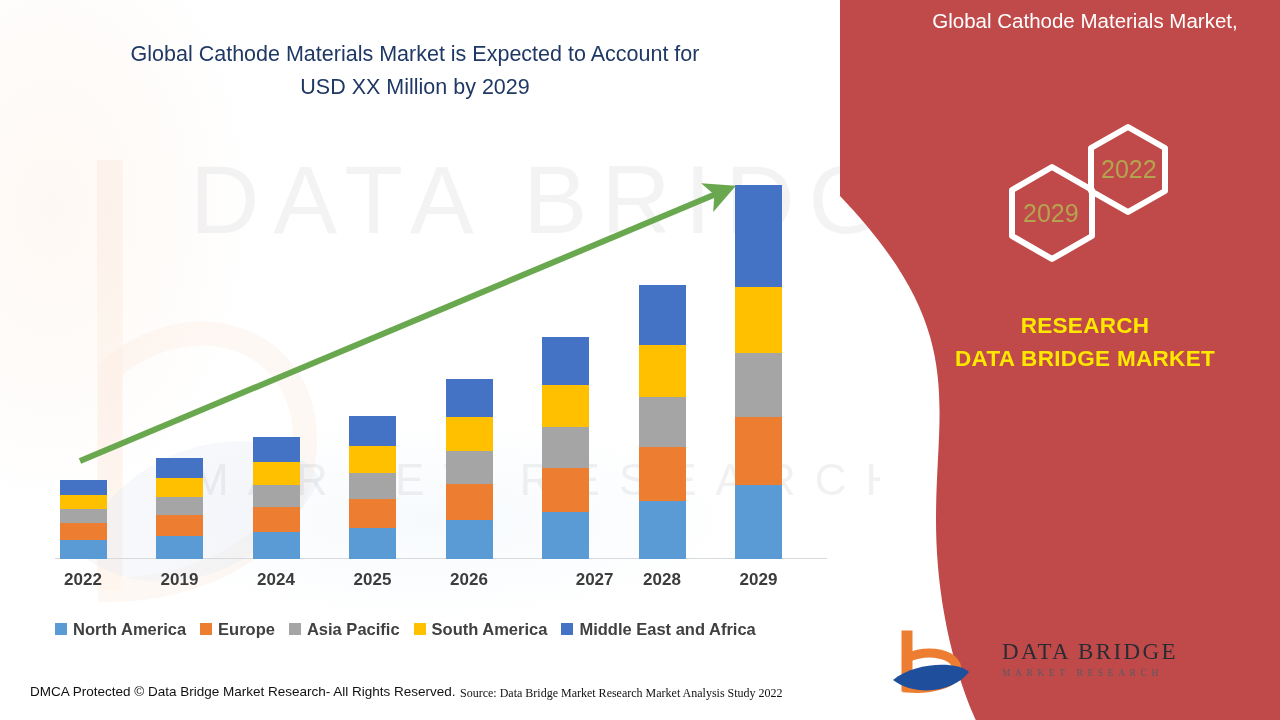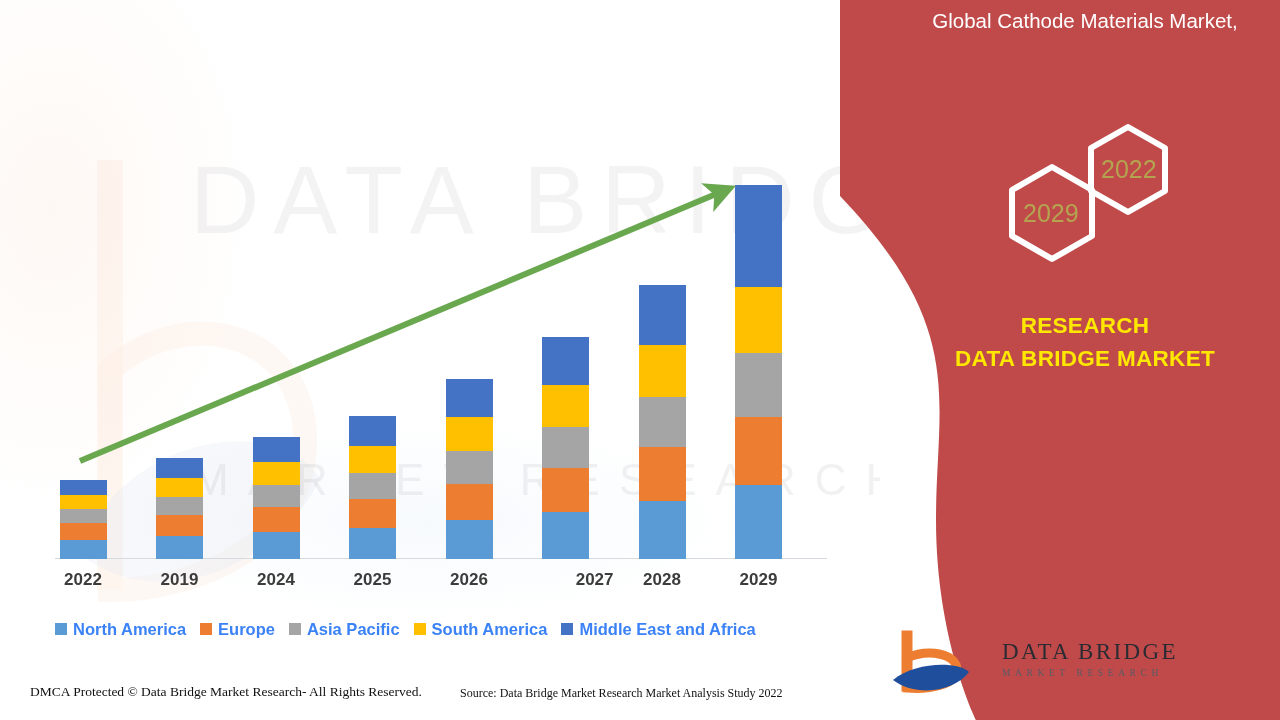--- a/index.html
+++ b/index.html
@@ -74,25 +74,25 @@
     position:absolute;top:0;width:96px;text-align:center;
     font-size:17px;font-weight:bold;color:#3c3c3c;
   }
 
   .legend{
     position:absolute;left:55px;top:616px;width:790px;height:26px;
     display:flex;align-items:center;gap:14px;
   }
   .legend-item{display:flex;align-items:center;gap:6px;}
   .legend-swatch{width:12px;height:12px;display:block;}
-  .legend-label{font-size:16.5px;font-weight:bold;color:#3b82f6;white-space:nowrap;}
+  .legend-label{font-size:16.5px;font-weight:bold;color:#404040;white-space:nowrap;}
 
   .footer-left{
     position:absolute;left:30px;top:684px;
-    font-family:Liberation Serif, serif;font-size:13.5px;color:#111;
+    font-family:Liberation Sans, sans-serif;font-size:13.5px;color:#111;
   }
   .footer-source{
     position:absolute;left:460px;top:686px;
     font-family:"Liberation Serif", serif;font-size:12px;color:#111;
   }
 
   
   .red-panel{
     position:absolute;right:0;top:0;width:440px;height:720px;
     pointer-events:none;
@@ -142,20 +142,24 @@
   <div class="watermark">
     <svg class="wm-logo" viewBox="0 0 300 560">
       <path d="M70,40 L70,470" stroke="#ED7D31" stroke-width="26" fill="none" opacity="0.55"></path>
       <path d="M70,250 C150,180 265,215 265,320 C265,430 150,470 70,470 Z" fill="none" stroke="#ED7D31" stroke-width="24" opacity="0.5"></path>
       <path d="M35,430 C100,300 250,300 280,360 C230,455 110,495 35,430 Z" fill="#1F4E9C" opacity="0.35"></path>
     </svg>
     <div class="wm-text">DATA BRIDGE</div>
     <div class="wm-text2">MARKET RESEARCH</div>
   </div>
 
+  <div class="chart-title">
+    <div>Global Cathode Materials Market is Expected to Account for</div>
+    <div>USD XX Million by 2029</div>
+  </div>
 
   <div class="axis-line"></div>
   <div class="bars" id="bars">
       <div class="bar" style="left: 4.5px;">
         <div class="seg" title="North America 2022" style="height: 19px; background: rgb(91, 155, 213);"></div>
         <div class="seg" title="Europe 2022" style="height: 17px; background: rgb(237, 125, 49);"></div>
         <div class="seg" title="Asia Pacific 2022" style="height: 14px; background: rgb(165, 165, 165);"></div>
         <div class="seg" title="South America 2022" style="height: 14px; background: rgb(255, 192, 0);"></div>
         <div class="seg" title="Middle East and Africa 2022" style="height: 15px; background: rgb(68, 114, 196);"></div>
       </div>

